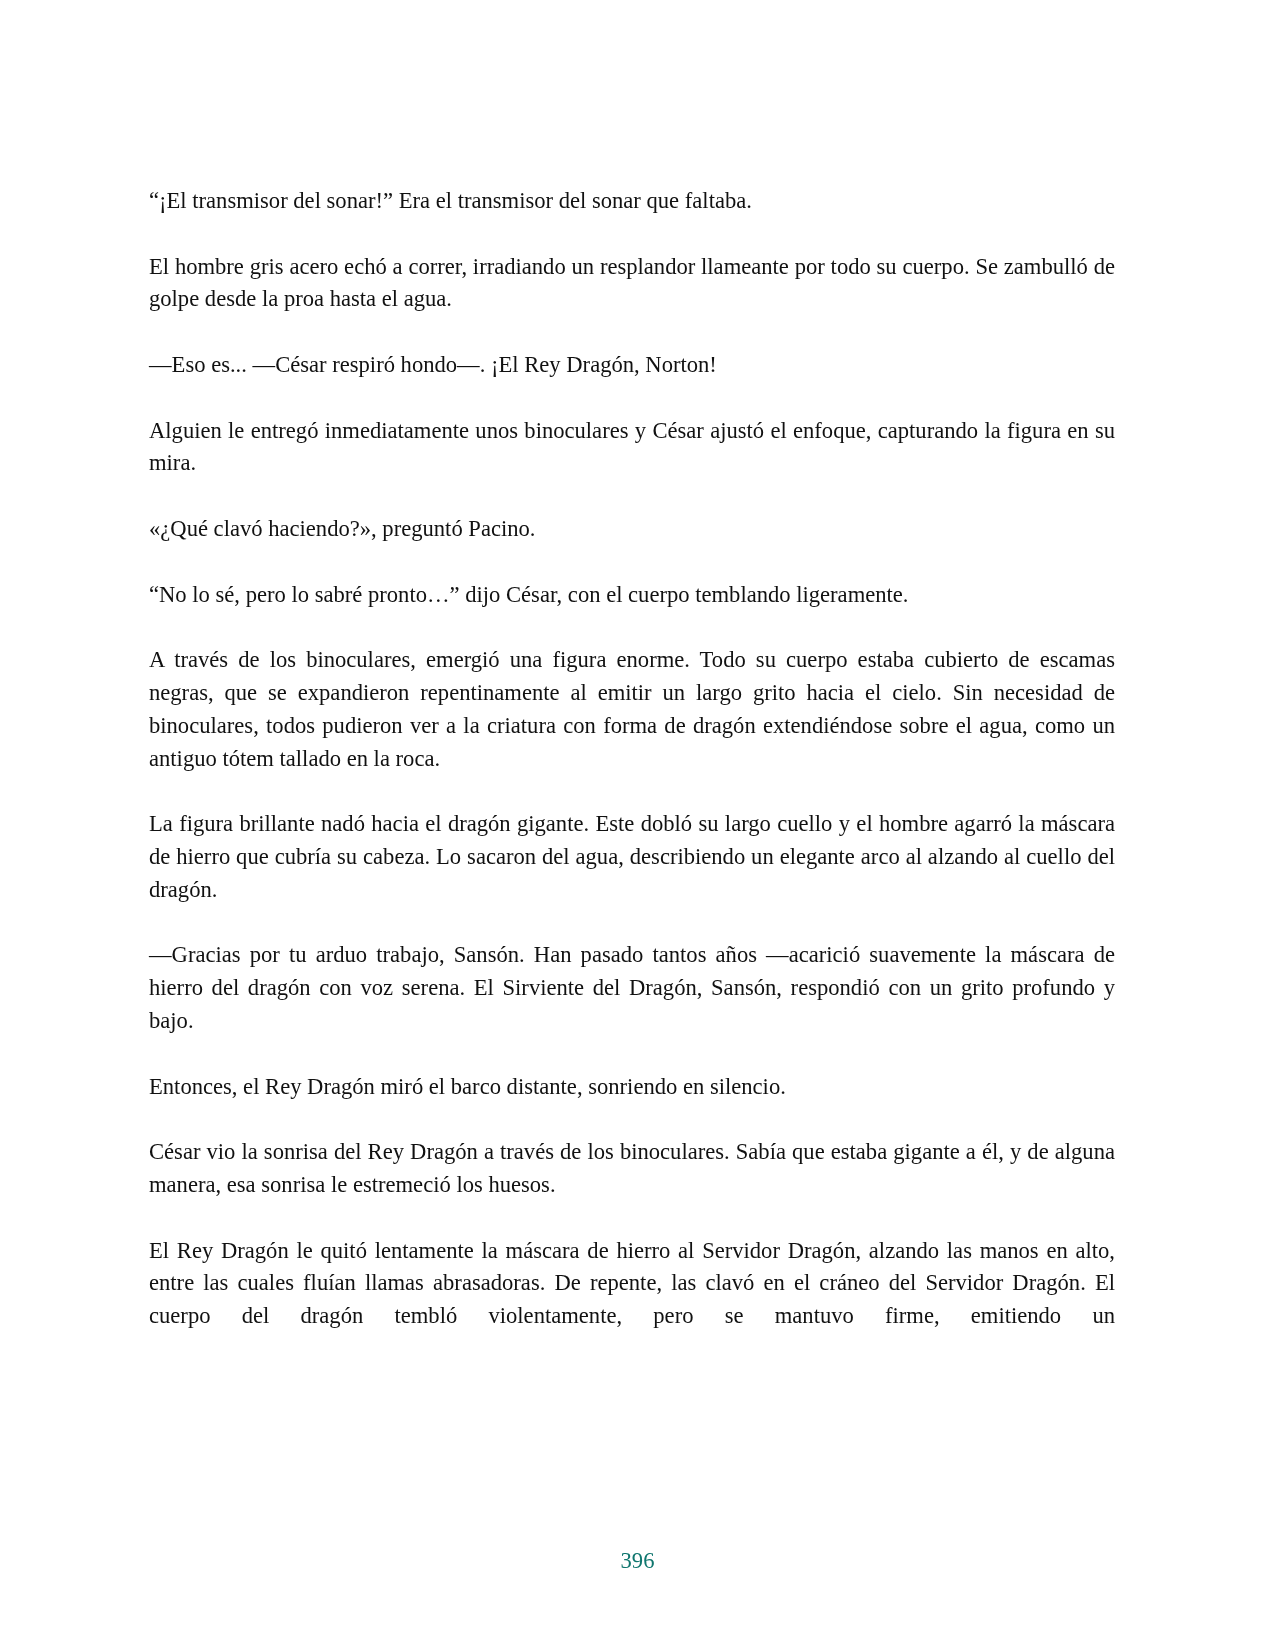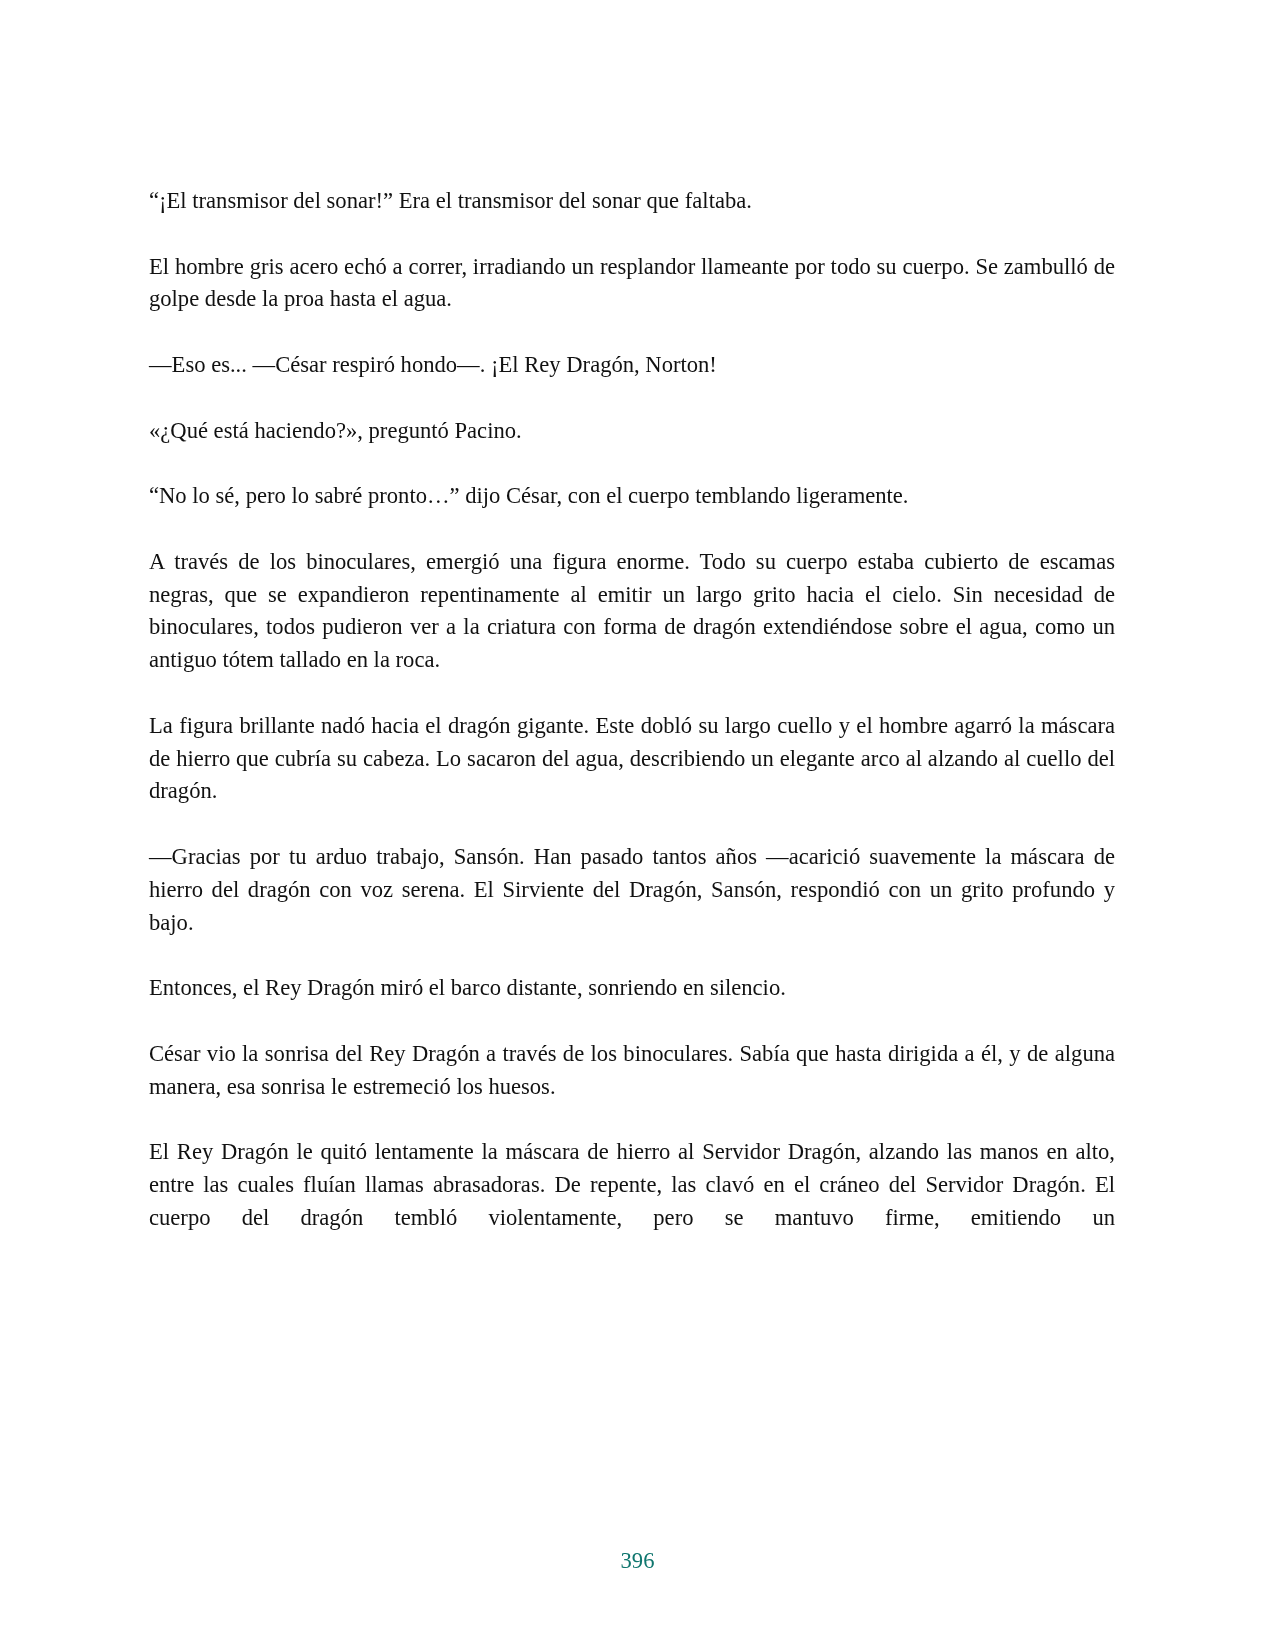--- a/index.html
+++ b/index.html
@@ -55,23 +55,24 @@
   }
 </style>
 </head>
 <body>
 
 <div class="page">
   <div class="text-body">
     <p class="para">“¡El transmisor del sonar!” Era el transmisor del sonar que faltaba.</p>
     <p class="para">El hombre gris acero echó a correr, irradiando un resplandor llameante por todo su cuerpo. Se zambulló de golpe desde la proa hasta el agua.</p>
     <p class="para">—Eso es... —César respiró hondo—. ¡El Rey Dragón, Norton!</p>
-    <p class="para">«¿Qué está haciendo?», preguntó Pacino.</p>
+    <p class="para">Alguien le entregó inmediatamente unos binoculares y César ajustó el enfoque, capturando la figura en su mira.</p>
+    <p class="para">«¿Qué clavó haciendo?», preguntó Pacino.</p>
     <p class="para">“No lo sé, pero lo sabré pronto…” dijo César, con el cuerpo temblando ligeramente.</p>
     <p class="para">A través de los binoculares, emergió una figura enorme. Todo su cuerpo estaba cubierto de escamas negras, que se expandieron repentinamente al emitir un largo grito hacia el cielo. Sin necesidad de binoculares, todos pudieron ver a la criatura con forma de dragón extendiéndose sobre el agua, como un antiguo tótem tallado en la roca.</p>
     <p class="para">La figura brillante nadó hacia el dragón gigante. Este dobló su largo cuello y el hombre agarró la máscara de hierro que cubría su cabeza. Lo sacaron del agua, describiendo un elegante arco al alzando al cuello del dragón.</p>
     <p class="para">—Gracias por tu arduo trabajo, Sansón. Han pasado tantos años —acarició suavemente la máscara de hierro del dragón con voz serena. El Sirviente del Dragón, Sansón, respondió con un grito profundo y bajo.</p>
     <p class="para">Entonces, el Rey Dragón miró el barco distante, sonriendo en silencio.</p>
-    <p class="para">César vio la sonrisa del Rey Dragón a través de los binoculares. Sabía que hasta dirigida a él, y de alguna manera, esa sonrisa le estremeció los huesos.</p>
+    <p class="para">César vio la sonrisa del Rey Dragón a través de los binoculares. Sabía que estaba gigante a él, y de alguna manera, esa sonrisa le estremeció los huesos.</p>
     <p class="para last">El Rey Dragón le quitó lentamente la máscara de hierro al Servidor Dragón, alzando las manos en alto, entre las cuales fluían llamas abrasadoras. De repente, las clavó en el cráneo del Servidor Dragón. El cuerpo del dragón tembló violentamente, pero se mantuvo firme, emitiendo un</p>
   </div>
   <div class="page-number">396</div>
 </div>
 
 </body></html>

